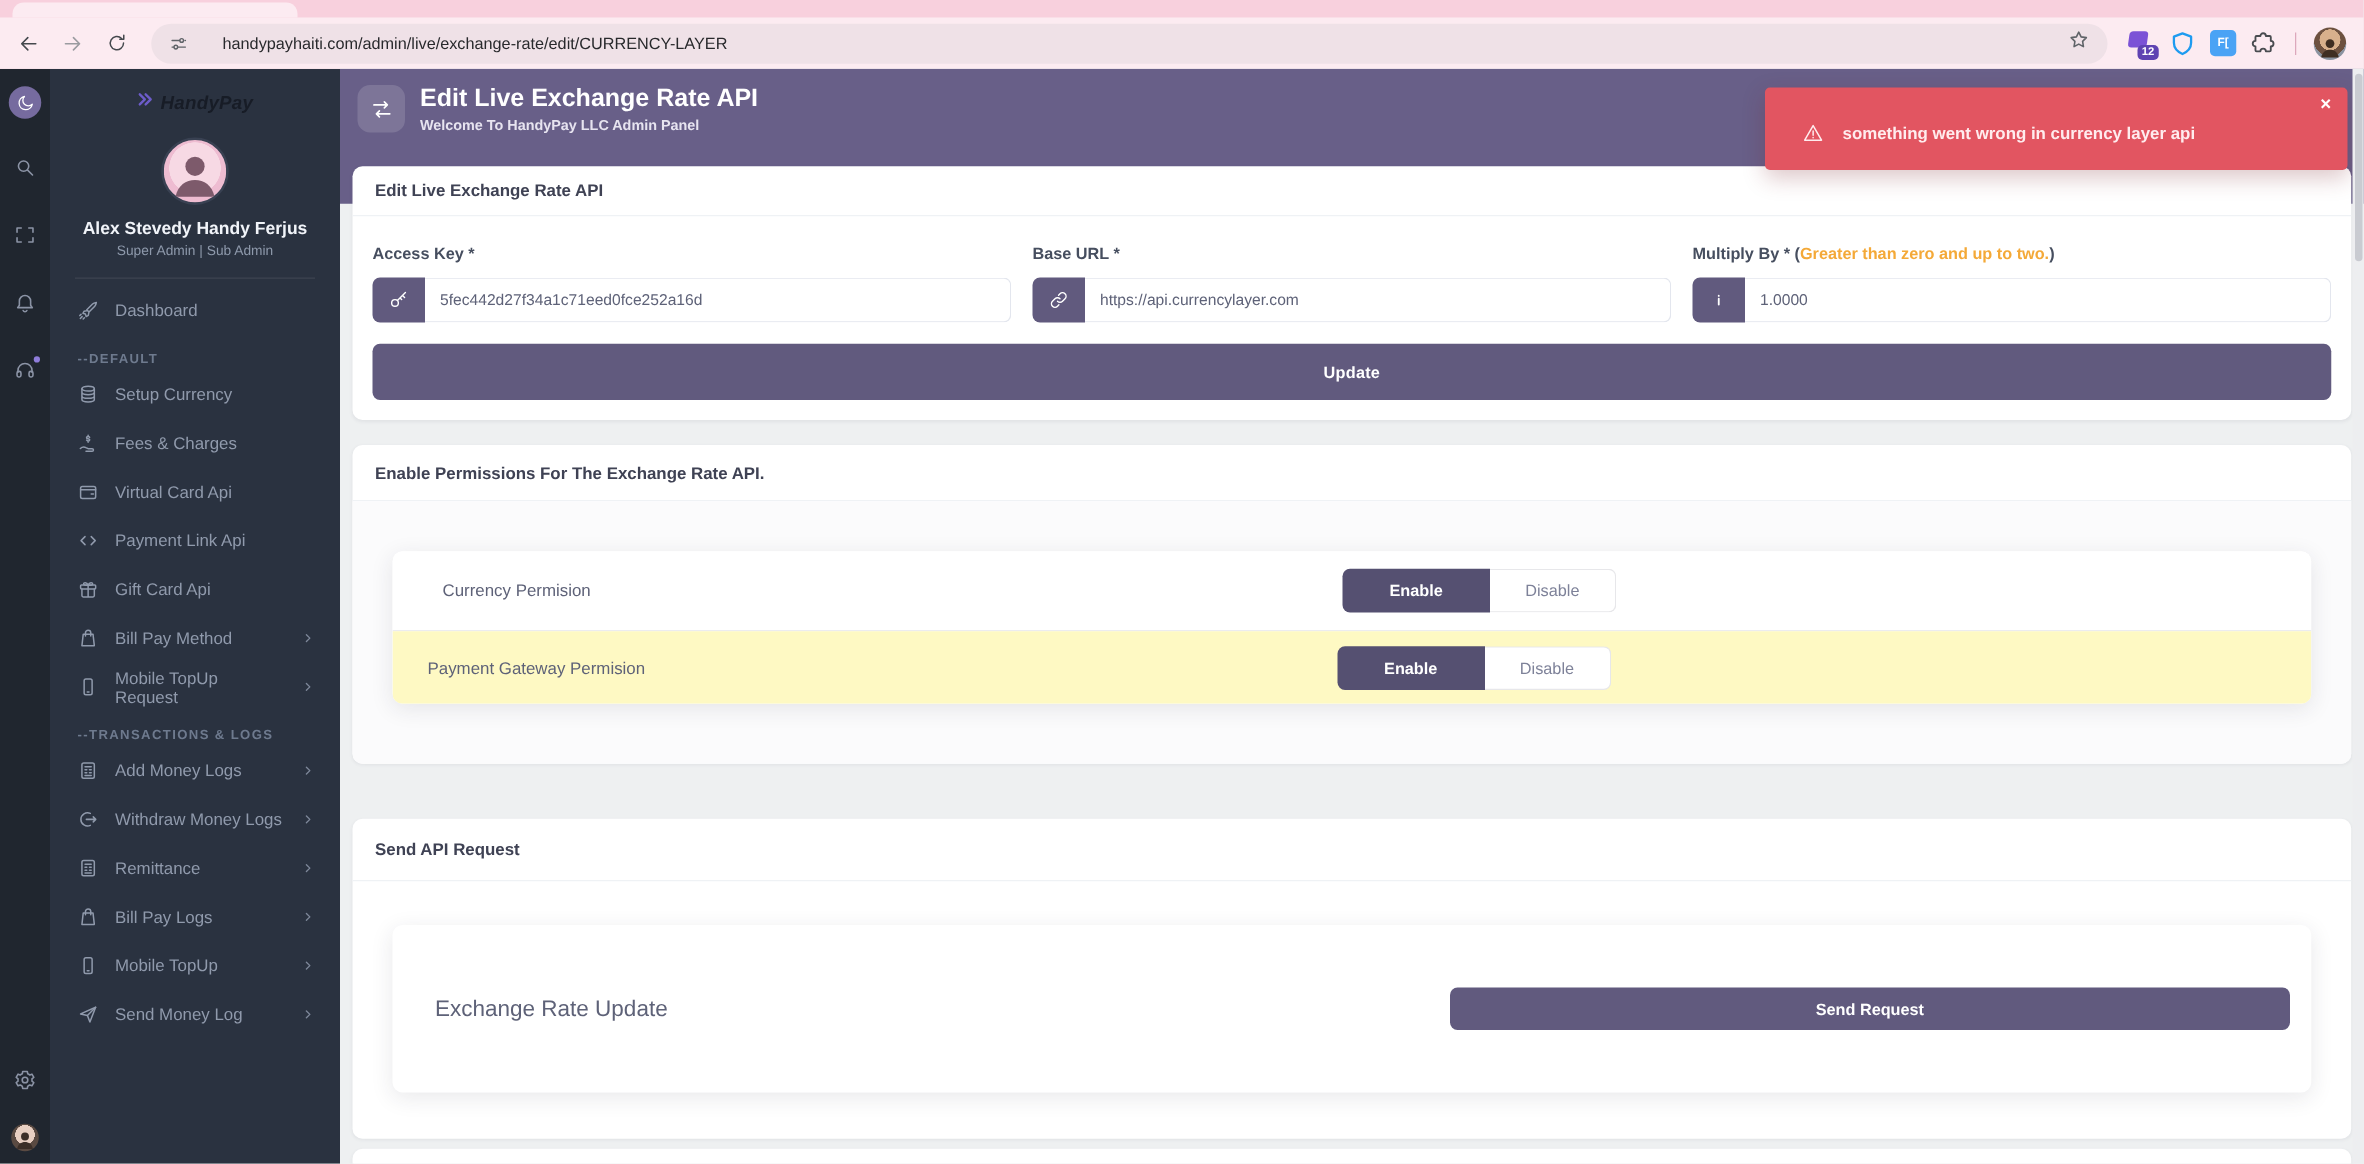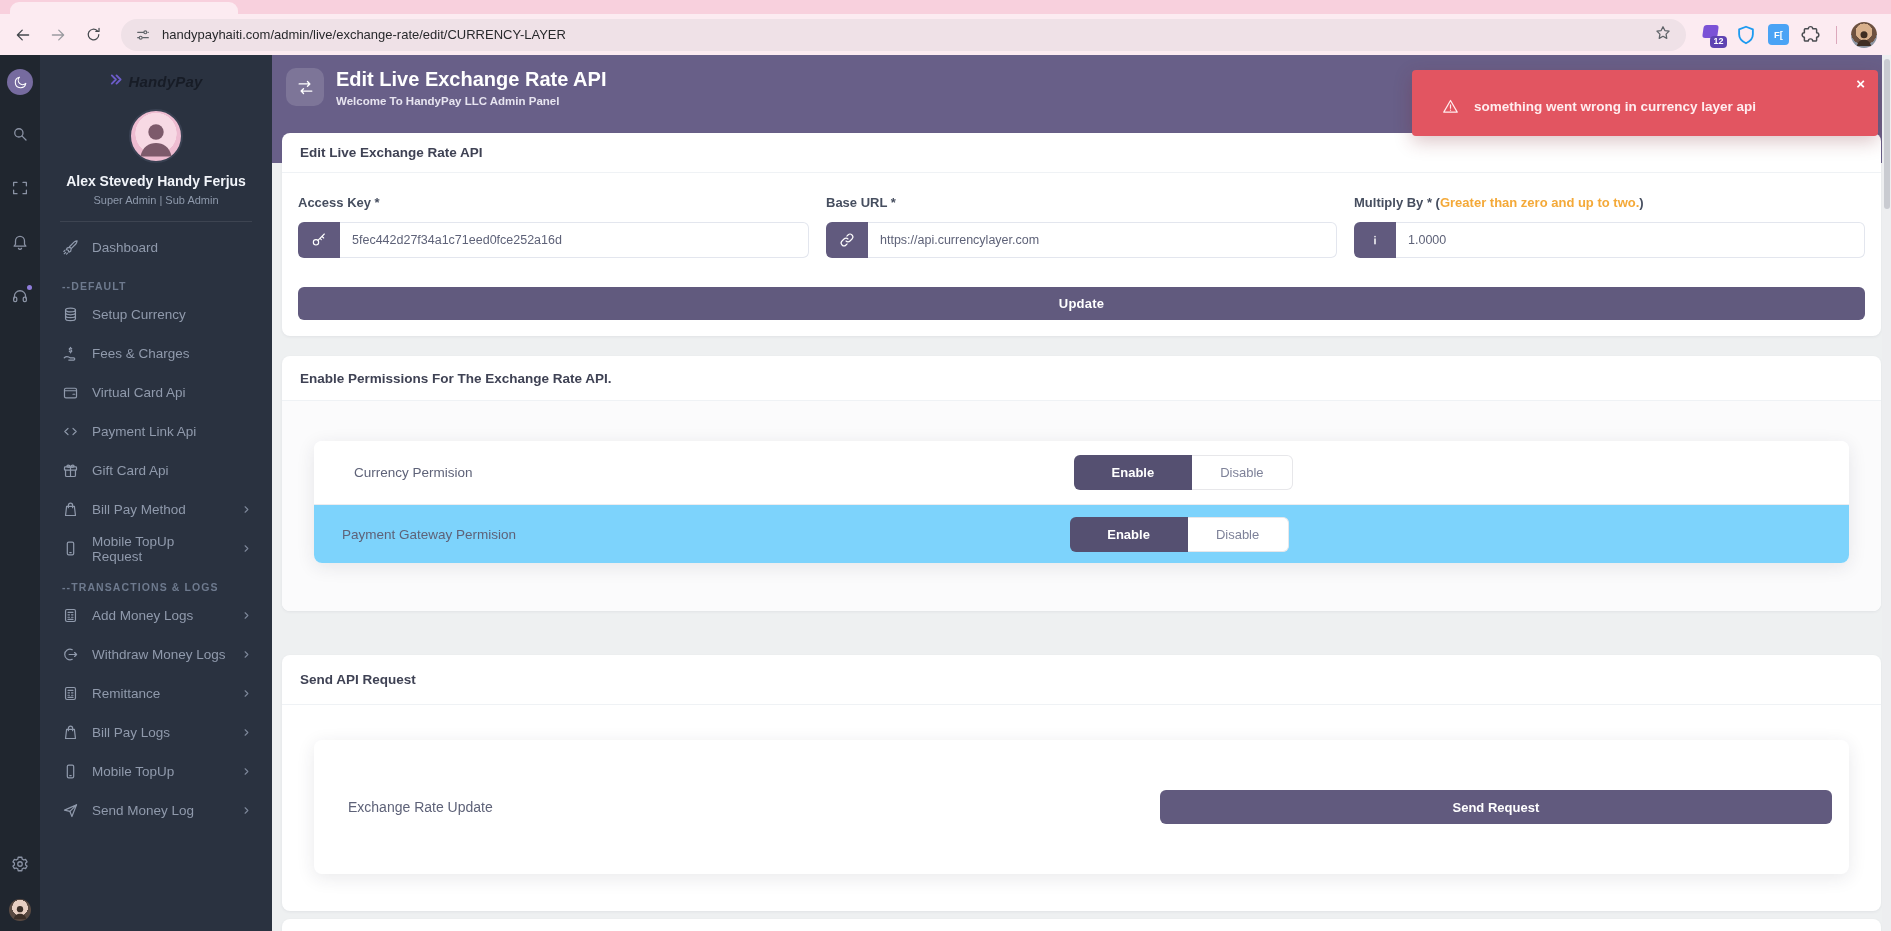--- a/index.html
+++ b/index.html
@@ -9,21 +9,21 @@
   svg.fill-ic{fill:currentColor;stroke:none;}
 
   
   .chrome{height:55px;background:#f8d0dd;position:relative;}
   .tabstrip{height:14px;position:relative;}
   .tab{position:absolute;left:10px;top:2px;width:228px;height:12px;background:#fcebf1;border-radius:9px 9px 0 0;}
   .toolbar{height:41px;background:#fcebf1;display:flex;align-items:center;padding:0 14px 0 10px;}
   .nav-btn{width:26px;height:26px;display:flex;align-items:center;justify-content:center;border-radius:50%;color:#44484d;margin-right:9px;flex:0 0 auto;}
   .nav-btn.dim{color:#9a9ba0;}
   .url-pill{flex:1;height:32px;background:#efe1e7;border-radius:16px;display:flex;align-items:center;padding:0 14px;margin:0 16px 0 6px;min-width:0;}
-  .url-text{font-size:13px;color:#28292c;margin-left:11px;white-space:nowrap;overflow:hidden;}
+  .url-text{font-size:13px;color:#28292c;margin-left:27px;white-space:nowrap;overflow:hidden;}
   .pill-star{margin-left:auto;color:#5f6368;}
   .ext{display:flex;align-items:center;gap:11px;flex:0 0 auto;}
   .ext-purple{width:22px;height:22px;position:relative;color:#6a46c8;}
   .ext-purple .sq{position:absolute;left:1px;top:1px;width:15px;height:13px;background:#7b52d6;border-radius:3px;transform:skewX(-8deg);}
   .ext-badge{position:absolute;right:-3px;bottom:-2px;background:#5f43b2;color:#fff;font-size:9px;font-weight:700;border-radius:4px;padding:1.5px 3.5px;line-height:1;}
   .ext-shield{color:#1e9bf0;width:22px;height:22px;}
   .ext-f{width:21px;height:21px;background:#4aa3f5;border-radius:4px;color:#fff;font-size:9.5px;font-weight:700;display:flex;align-items:center;justify-content:center;}
   .ext-puzzle{color:#494c50;width:22px;height:22px;}
   .vsep{width:1px;height:18px;background:#dca8bc;margin:0 3px;}
   .chrome-avatar{width:26px;height:26px;border-radius:50%;background:radial-gradient(circle at 50% 38%,#d8b08c 0 40%,#6d5140 41% 62%,#8a93a0 63%);overflow:hidden;display:flex;align-items:flex-end;justify-content:center;color:#3f2e22;}
@@ -74,37 +74,37 @@
   .card2 .card-head{height:45px;}
   .card3 .card-head{height:50px;}
 
   .card1-body{padding:22px 16px 16px;}
   .fields{display:grid;grid-template-columns:1fr 1fr 1fr;gap:17px;}
   .f-label{font-size:13px;font-weight:600;color:#464e5f;margin-bottom:12px;white-space:nowrap;}
   .f-hint{color:#f4a938;}
   .igroup{display:flex;height:36px;}
   .iprefix{width:42px;background:#615a7e;border-radius:6px 0 0 6px;color:#fff;display:flex;align-items:center;justify-content:center;flex:0 0 auto;}
   .igroup input{flex:1;min-width:0;border:1px solid #e3e6ee;border-left:none;border-radius:0 6px 6px 0;padding:0 12px;font-size:12.5px;color:#5e6278;font-family:"Liberation Sans",sans-serif;outline:none;background:#fff;}
-  .btn-update{margin-top:29px;width:100%;height:33px;background:#615a7e;border:none;border-radius:6px;color:#fff;font-size:13px;font-weight:700;font-family:"Liberation Sans",sans-serif;cursor:pointer;letter-spacing:.2px;}
+  .btn-update{margin-top:17px;width:100%;height:45px;background:#615a7e;border:none;border-radius:6px;color:#fff;font-size:13px;font-weight:700;font-family:"Liberation Sans",sans-serif;cursor:pointer;letter-spacing:.2px;}
 
   .card2{margin-top:20px;}
   .card2-body{padding:40px 32px 48px;background:#fbfbfc;border-radius:0 0 8px 8px;}
   .inner-card{background:#fff;border-radius:8px;box-shadow:0 4px 18px rgba(40,40,60,.10);overflow:hidden;}
   .perm-row{display:flex;align-items:center;padding:0 28px;}
   .perm-row.r1{height:64px;background:#fff;border-bottom:1px solid #ececef;padding-left:40px;}
-  .perm-row.r2{height:58px;background:#7dd3fc;}
+  .perm-row.r2{height:58px;background:#fef9c3;}
   .perm-label{font-size:13.5px;color:#5e6278;}
   .toggle{display:flex;margin-left:auto;margin-right:36%;}
   .btn-enable{width:118px;height:35px;background:#555071;border:none;border-radius:6px 0 0 6px;color:#fff;font-size:13px;font-weight:700;font-family:"Liberation Sans",sans-serif;cursor:pointer;}
   .btn-disable{width:101px;height:35px;background:#fff;border:1px solid #e7e7ea;border-left:none;border-radius:0 6px 6px 0;color:#7e8299;font-size:13px;font-weight:400;font-family:"Liberation Sans",sans-serif;cursor:pointer;}
 
   .card3{margin-top:44px;}
   .card3-body{padding:35px 32px 37px;}
   .send-row{height:134px;display:flex;align-items:center;padding:0 17px 0 34px;}
-  .send-label{font-size:14px;color:#5e6278;}
+  .send-label{font-size:18px;color:#5e6278;}
   .btn-send{margin-left:auto;width:45.3%;height:34px;background:#615a7e;border:none;border-radius:6px;color:#fff;font-size:13px;font-weight:700;font-family:"Liberation Sans",sans-serif;cursor:pointer;}
 
   .partial-card{margin-top:8px;height:20px;background:#fff;border-radius:8px 8px 0 0;box-shadow:0 1px 3px rgba(56,60,80,.07);}
 
   .scrollbar{position:absolute;top:0;right:0;bottom:0;width:9px;background:#edeef0;z-index:6;}
   .scroll-thumb{position:absolute;top:4px;left:1.5px;width:6px;height:150px;border-radius:3px;background:#c9cbd1;}
 </style>
 </head>
 <body>
 

